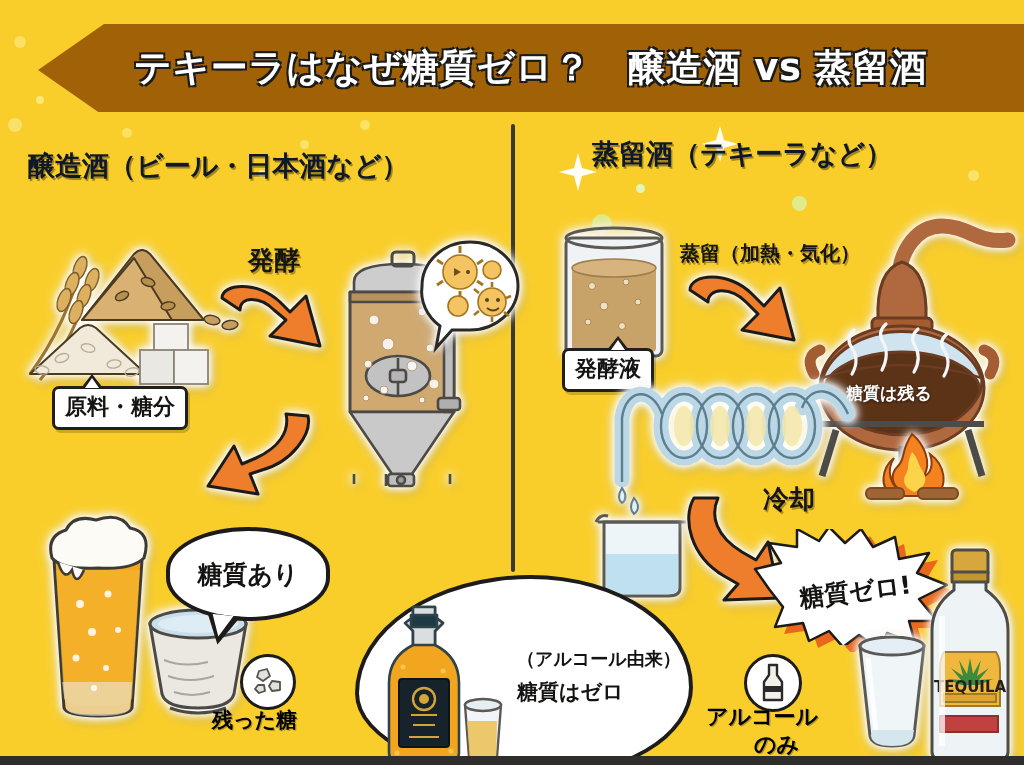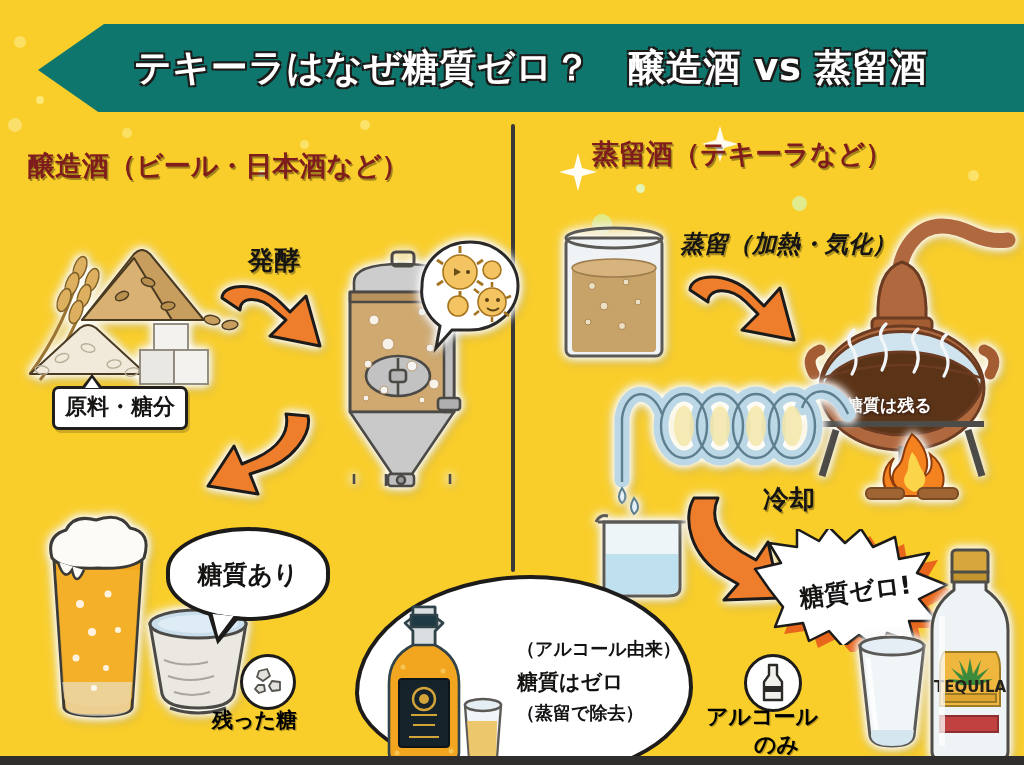--- a/index.html
+++ b/index.html
@@ -11,40 +11,40 @@
   }
   #stage{position:absolute;inset:0;width:1024px;height:765px;overflow:hidden;background:#F9CE2B;}
 
   
   .dot{position:absolute;border-radius:50%;pointer-events:none;}
   .star{position:absolute;pointer-events:none;}
 
   
   .header{
     position:absolute;left:38px;top:24px;width:986px;height:88px;
-    background:#0f766e;
+    background:#a16207;
     clip-path:polygon(66px 0, 986px 0, 986px 92px, 66px 92px, 0 46px);
     display:flex;align-items:center;
   }
   .header-title{
     margin-left:96px;color:#ffffff;font-weight:bold;
     font-size:37px;letter-spacing:0.5px;white-space:nowrap;
     font-family:"DejaVu Sans","Liberation Sans",sans-serif;
     text-shadow:
       2px 2px 0 #1b1b1a, -2px 2px 0 #1b1b1a, 2px -2px 0 #1b1b1a, -2px -2px 0 #1b1b1a;
   }
 
   .bottom-band{position:absolute;left:0;bottom:0;width:1024px;height:9px;background:#2F2E2C;}
 
   
   .divider{position:absolute;left:511px;top:124px;width:4px;height:448px;background:#3a3835;border-radius:2px;}
 
   
   .sec-head{
-    position:absolute;font-weight:bold;color:#7f1d1d;
+    position:absolute;font-weight:bold;color:#0f172a;
     font-size:27px;white-space:nowrap;
     font-family:"DejaVu Sans","Liberation Sans",sans-serif;
     text-shadow:1.5px 1.5px 0 rgba(0,0,0,.35);
   }
   #head-left{left:28px;top:148px;}
   #head-right{left:592px;top:136px;}
 
   
   .tag{
     position:absolute;background:#fff;border:3px solid #201f1d;border-radius:7px;
@@ -103,21 +103,21 @@
     position:absolute;left:355px;top:575px;width:330px;height:196px;
     background:#fff;border:4px solid #1d1c1a;
     border-radius:52% 48% 46% 54% / 58% 55% 45% 42%;
     display:flex;align-items:center;
   }
   .callout-text{
     margin-left:158px;font-weight:bold;color:#141312;line-height:1.12;
     font-family:"DejaVu Sans","Liberation Sans",sans-serif;
   }
   .callout-text .l1{font-size:21px;display:block;}
-  .callout-text .l2{font-size:18px;display:block;margin-top:8px;}
+  .callout-text .l2{font-size:18px;display:block;}
   .callout-text .gap{display:block;height:12px;}
 
   
   .ill{position:absolute;filter:drop-shadow(0 0 4px #fff) drop-shadow(0 0 4px #fff) drop-shadow(2px 3px 3px rgba(0,0,0,.16));}
 
   .circ-icon{
     position:absolute;background:#fff;border:3px solid #1d1c1a;border-radius:50%;
     display:flex;align-items:center;justify-content:center;
   }
   .small-cap{
@@ -335,22 +335,26 @@
     <g fill="#F2E6CE" opacity=".9" stroke="#a9854f" stroke-width="1">
       <circle cx="36" cy="62" r="3.5"></circle>
         <circle cx="70" cy="58" r="3"></circle>
       <circle cx="48" cy="82" r="4"></circle>
         <circle cx="82" cy="78" r="3"></circle>
       <circle cx="32" cy="98" r="3"></circle>
         <circle cx="66" cy="102" r="3.5"></circle>
     </g>
   </svg>
 
-
-  <div class="arrow-label" style="left:680px;top:228px;font-size:24px;font-style:italic;">蒸留（加熱・気化）</div>
+  <div class="tag" style="left:562px;top:348px;">
+    <span class="pointer" style="left:42px;"></span>
+    <span>発酵液</span>
+  </div>
+
+  <div class="arrow-label" style="left:680px;top:240px;font-size:20px;">蒸留（加熱・気化）</div>
   <svg class="ill" style="left:684px;top:268px;" width="124" height="92" viewBox="0 0 124 92">
     <path d="M6 22 C6 6 44 2 68 26 L80 38 L96 20 L110 72 L58 62 L74 46 L62 34 C46 18 24 20 24 34 Z" fill="#EE7E2B" stroke="#1c1b19" stroke-width="3" stroke-linejoin="round"></path>
   </svg>
 
   <svg class="ill" style="left:802px;top:210px;" width="216" height="272" viewBox="0 0 216 272">
     <g stroke="#6b3c22" stroke-width="3" stroke-linejoin="round">
 
       <path d="M96 78 C96 36 118 16 140 16 C166 16 176 34 206 30" fill="none" stroke="#B0683E" stroke-width="15" stroke-linecap="round"></path>
       <path d="M96 78 C96 36 118 16 140 16 C166 16 176 34 206 30" fill="none" stroke="#6b3c22" stroke-width="3" stroke-linecap="round" opacity=".0"></path>
 
@@ -371,21 +375,21 @@
       <line x1="18" y1="214" x2="182" y2="214" stroke="#4d4b47" stroke-width="6"></line>
     </g>
 
     <g fill="none" stroke="#F2F6F8" stroke-width="3.2" stroke-linecap="round">
       <path d="M50 164 q8-14 0-26 q-7-9 2-18"></path>
       <path d="M80 160 q8-16 1-28 q-6-10 3-18"></path>
       <path d="M112 162 q8-14 1-26 q-6-9 3-17"></path>
       <path d="M142 166 q8-14 0-26 q-6-9 3-16"></path>
     </g>
   </svg>
-  <div class="still-text" style="left:846px;top:394px;">糖質は残る</div>
+  <div class="still-text" style="left:846px;top:382px;">糖質は残る</div>
 
   <svg class="ill" style="left:860px;top:430px;" width="104" height="72" viewBox="0 0 104 72">
     <path d="M52 4 C40 22 46 28 38 36 C30 44 30 56 44 62 C30 58 26 40 34 28 C22 38 18 58 34 66 L74 66 C90 56 84 34 70 24 C74 36 70 44 64 46 C72 32 64 14 52 4 Z" fill="#F4821F" stroke="#8c3c0c" stroke-width="2"></path>
     <path d="M52 22 C46 34 50 38 46 44 C42 50 44 58 54 62 C66 58 68 48 62 40 C58 34 58 28 52 22 Z" fill="#FBD44A"></path>
     <g stroke="#7a4a22" stroke-width="2">
       <rect x="6" y="58" width="38" height="11" rx="5" fill="#9E6434"></rect>
       <rect x="58" y="58" width="40" height="11" rx="5" fill="#9E6434"></rect>
     </g>
   </svg>
 
@@ -499,18 +503,17 @@
       <g stroke="#5b5955" stroke-width="2.4">
         <path d="M92 104 L96 156 Q98 164 110 164 Q122 164 124 156 L128 104 Z" fill="#F1F5F8"></path>
         <ellipse cx="110" cy="104" rx="18" ry="6" fill="#E5EEF3"></ellipse>
       </g>
       <path d="M94 120 L124 120 L123.2 156 Q122 164 110 164 Q98 164 96.6 156 Z" fill="#EBBE54" opacity=".85"></path>
     </svg>
     <div class="callout-text">
       <span class="l2">（アルコール由来）</span>
       <span class="gap"></span>
       <span class="l1">糖質はゼロ</span>
-      <span class="l2">（蒸留で除去）</span>
     </div>
   </div>
 
   <div class="bottom-band"></div>
 </div>
 
 </body></html>

